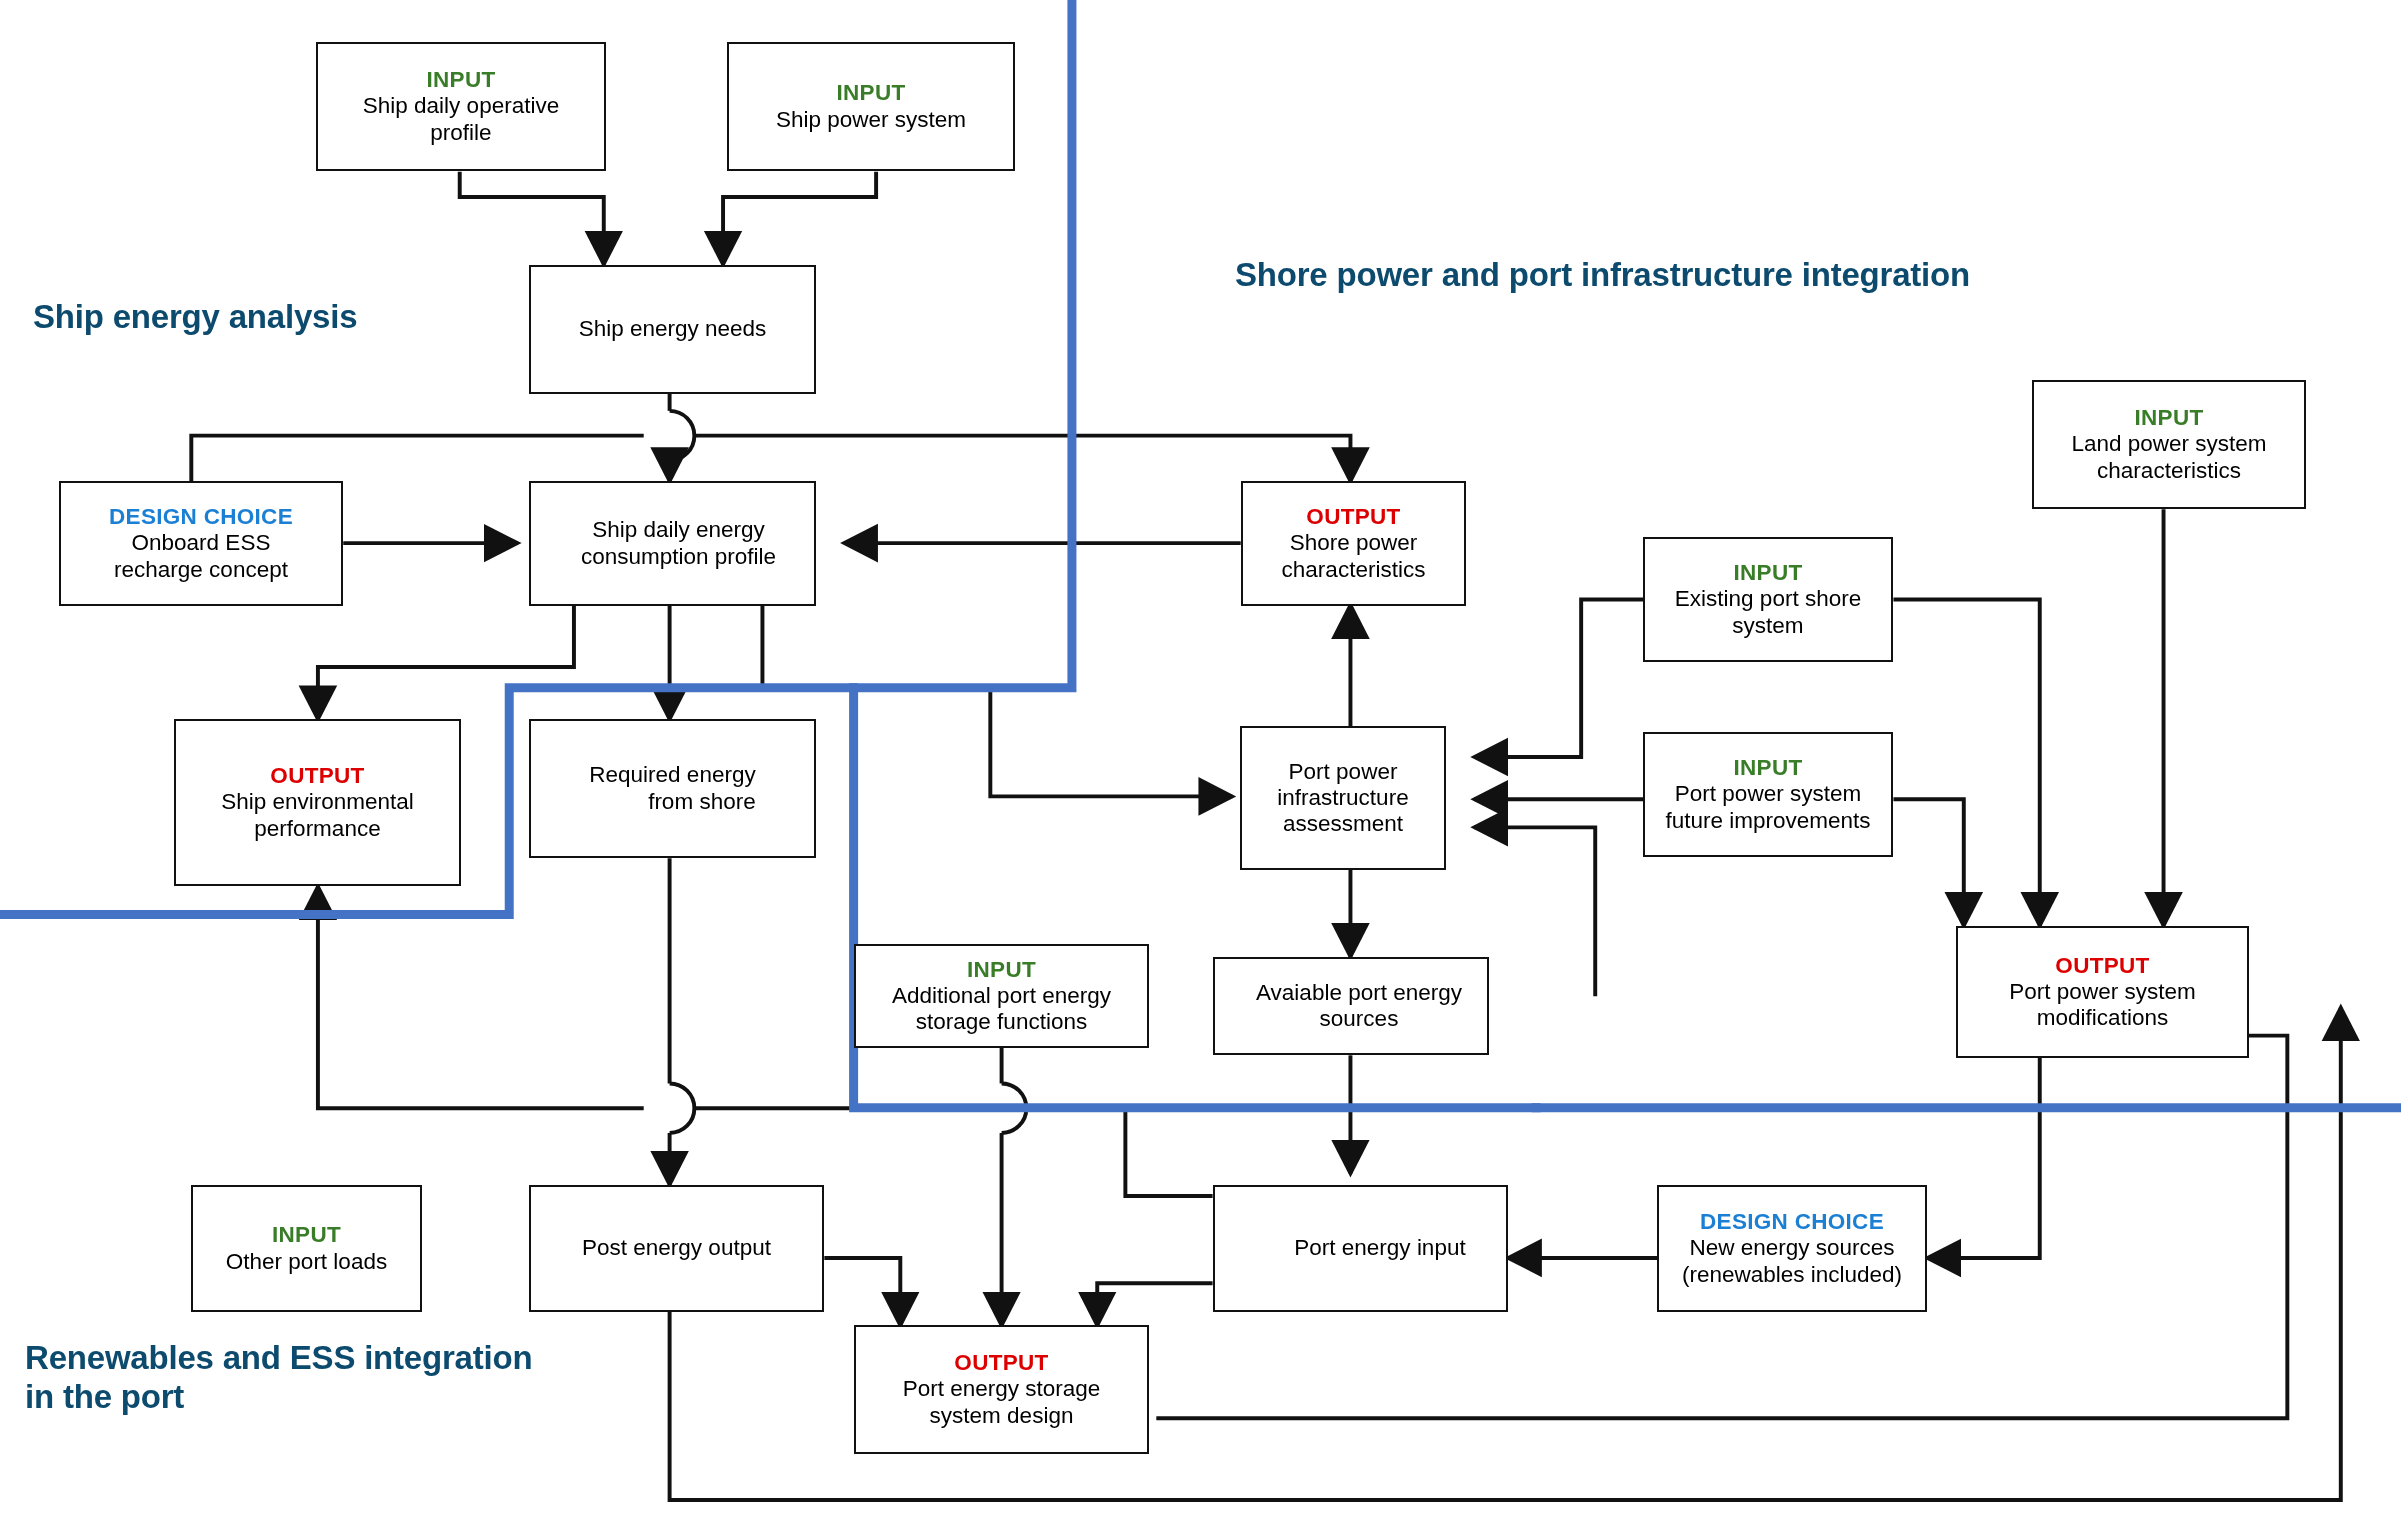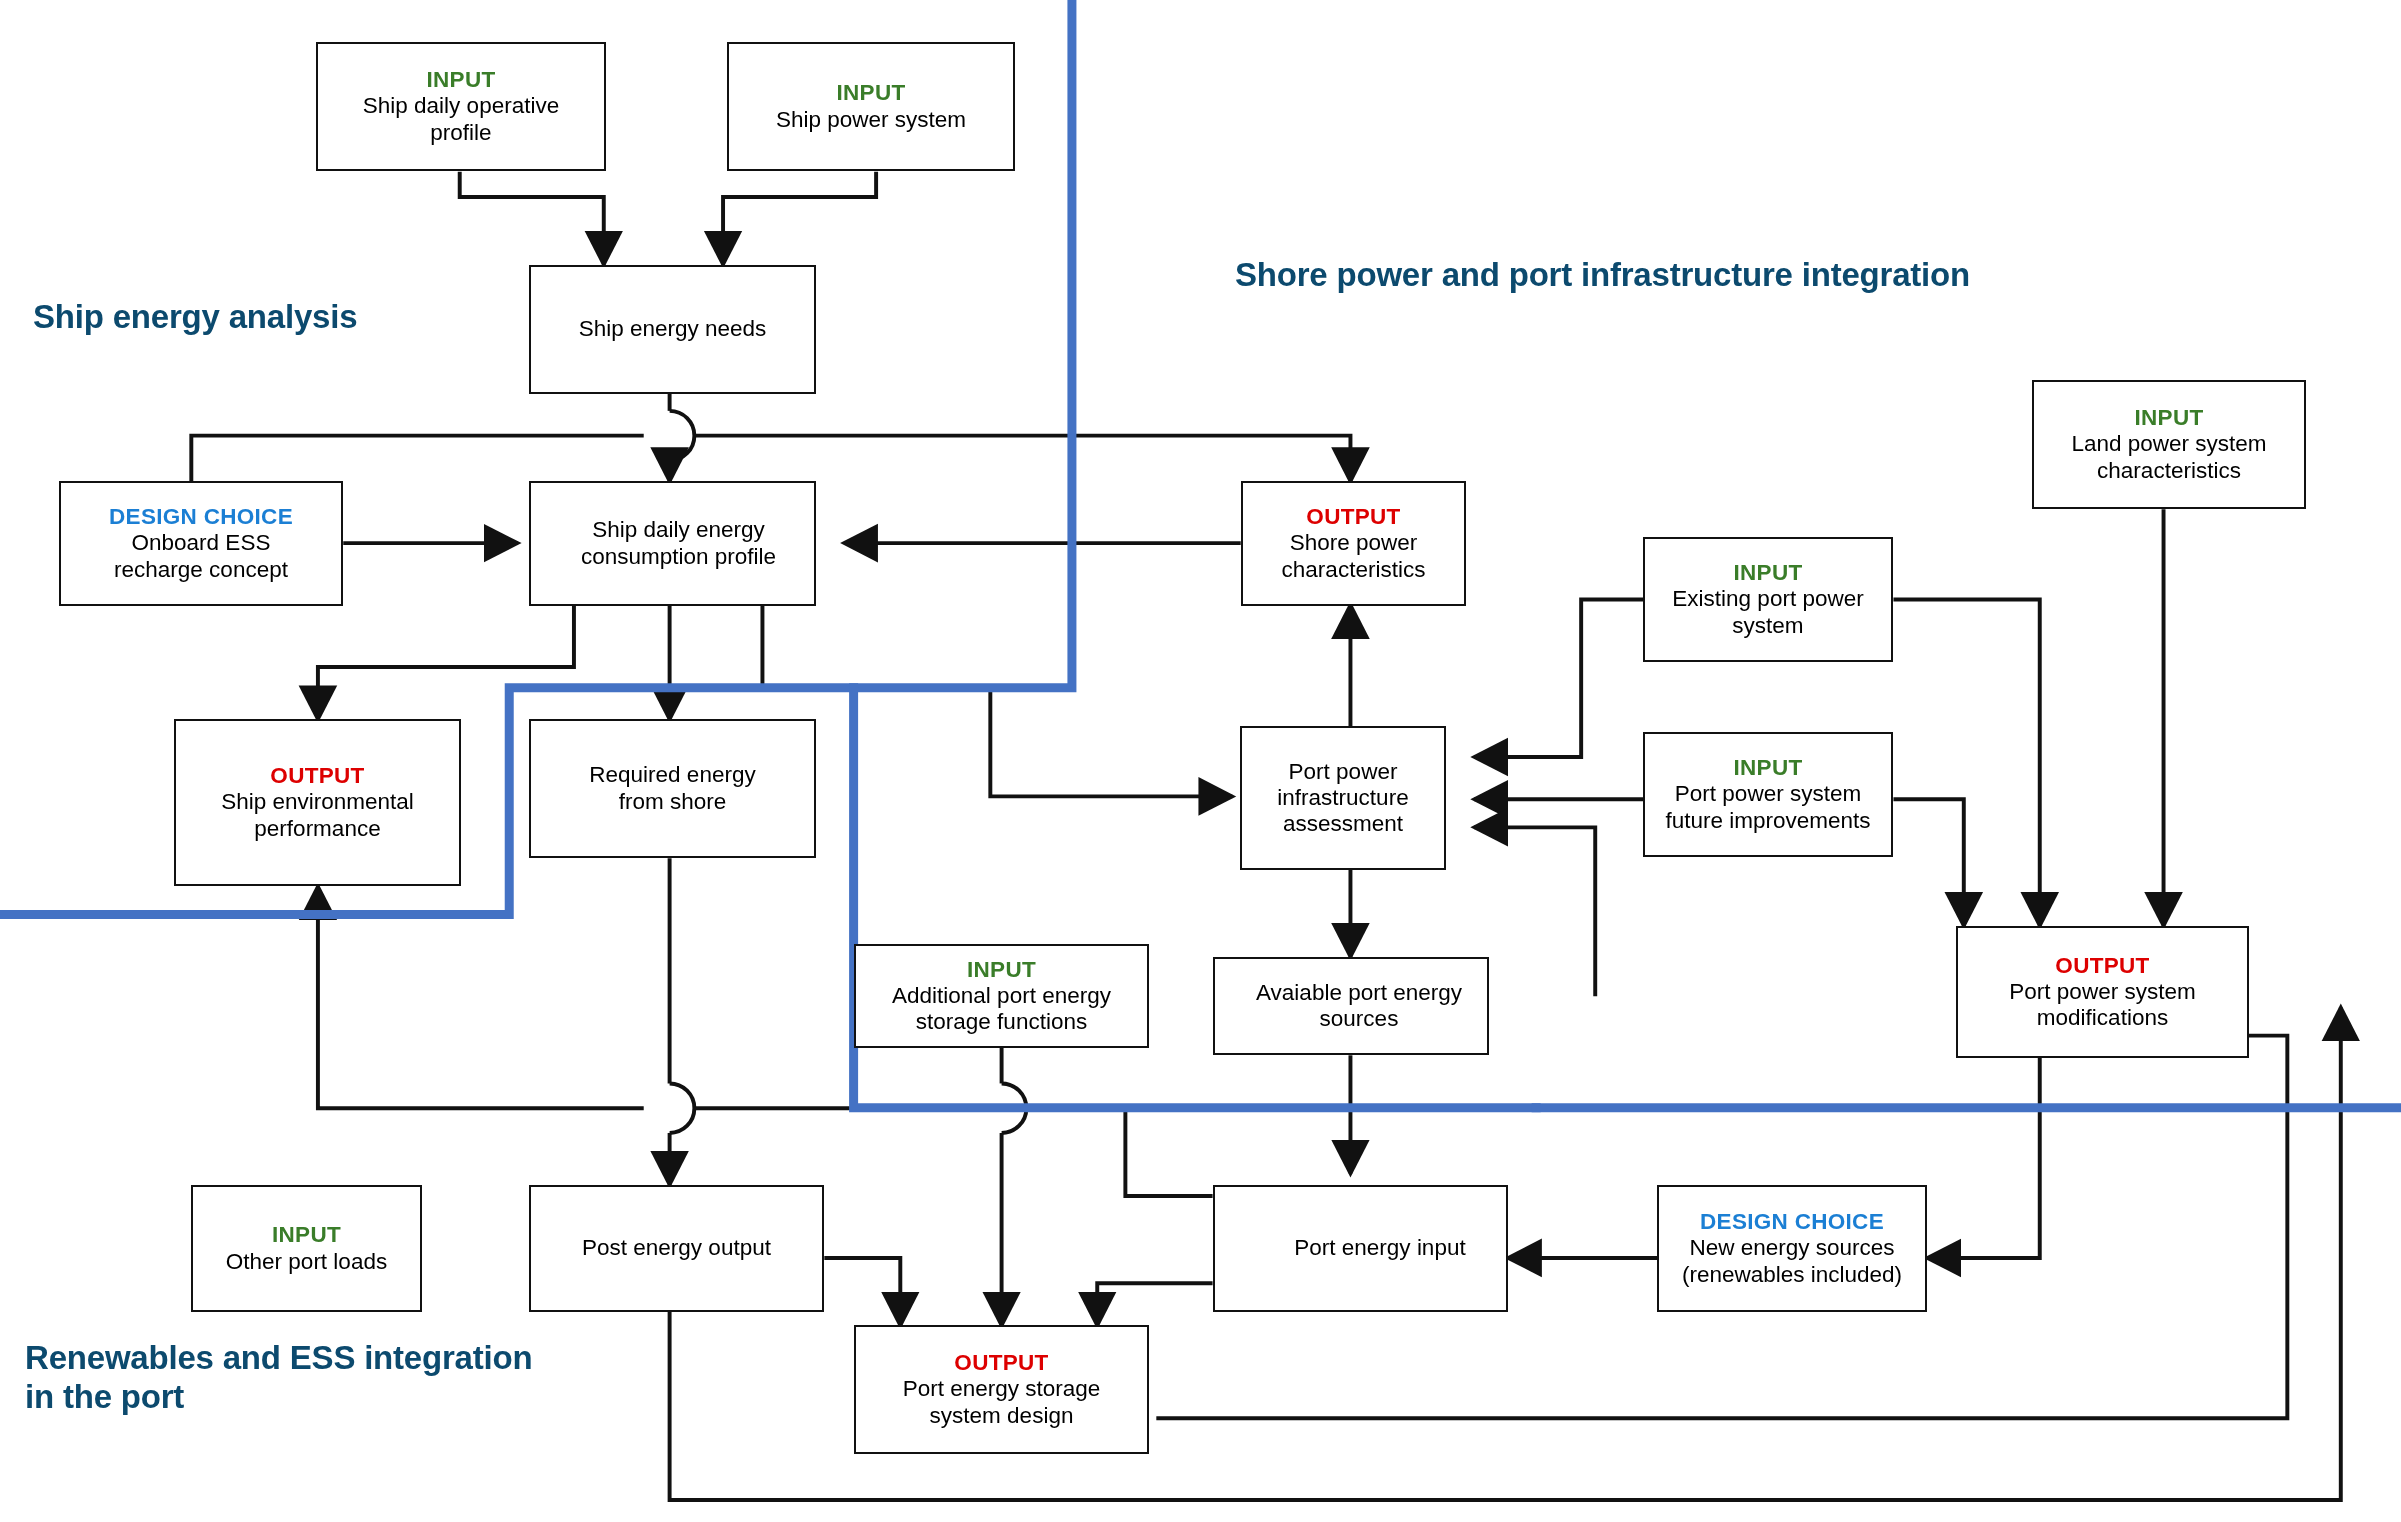--- a/index.html
+++ b/index.html
@@ -145,31 +145,31 @@
   </div>
 
   <div class="node" style="left:2032px;top:380px;width:274px;height:129px;">
     <div class="tag input">INPUT</div>
     <div class="ttl" style="white-space:pre-line;">Land power system
 characteristics</div>
   </div>
 
   <div class="node" style="left:1643px;top:537px;width:250px;height:125px;">
     <div class="tag input">INPUT</div>
-    <div class="ttl" style="white-space:pre-line;">Existing port power
+    <div class="ttl" style="white-space:pre-line;">Existing port shore
 system</div>
   </div>
 
   <div class="node" style="left:174px;top:719px;width:287px;height:167px;">
     <div class="tag output">OUTPUT</div>
     <div class="ttl" style="white-space:pre-line;">Ship environmental
 performance</div>
   </div>
 
-  <div class="node" style="left:529px;top:719px;width:287px;height:139px;">
+  <div class="node" style="left:529px;top:719px;width:287px;height:139px;text-align:right;">
     <div class="ttl" style="white-space:pre-line;">Required energy
 from shore</div>
   </div>
 
   <div class="node" style="left:1233px;top:726px;width:206px;height:144px;margin-left:7px;">
     <div class="ttl" style="white-space:pre-line;">Port power
 infrastructure
 assessment</div>
   </div>
 

